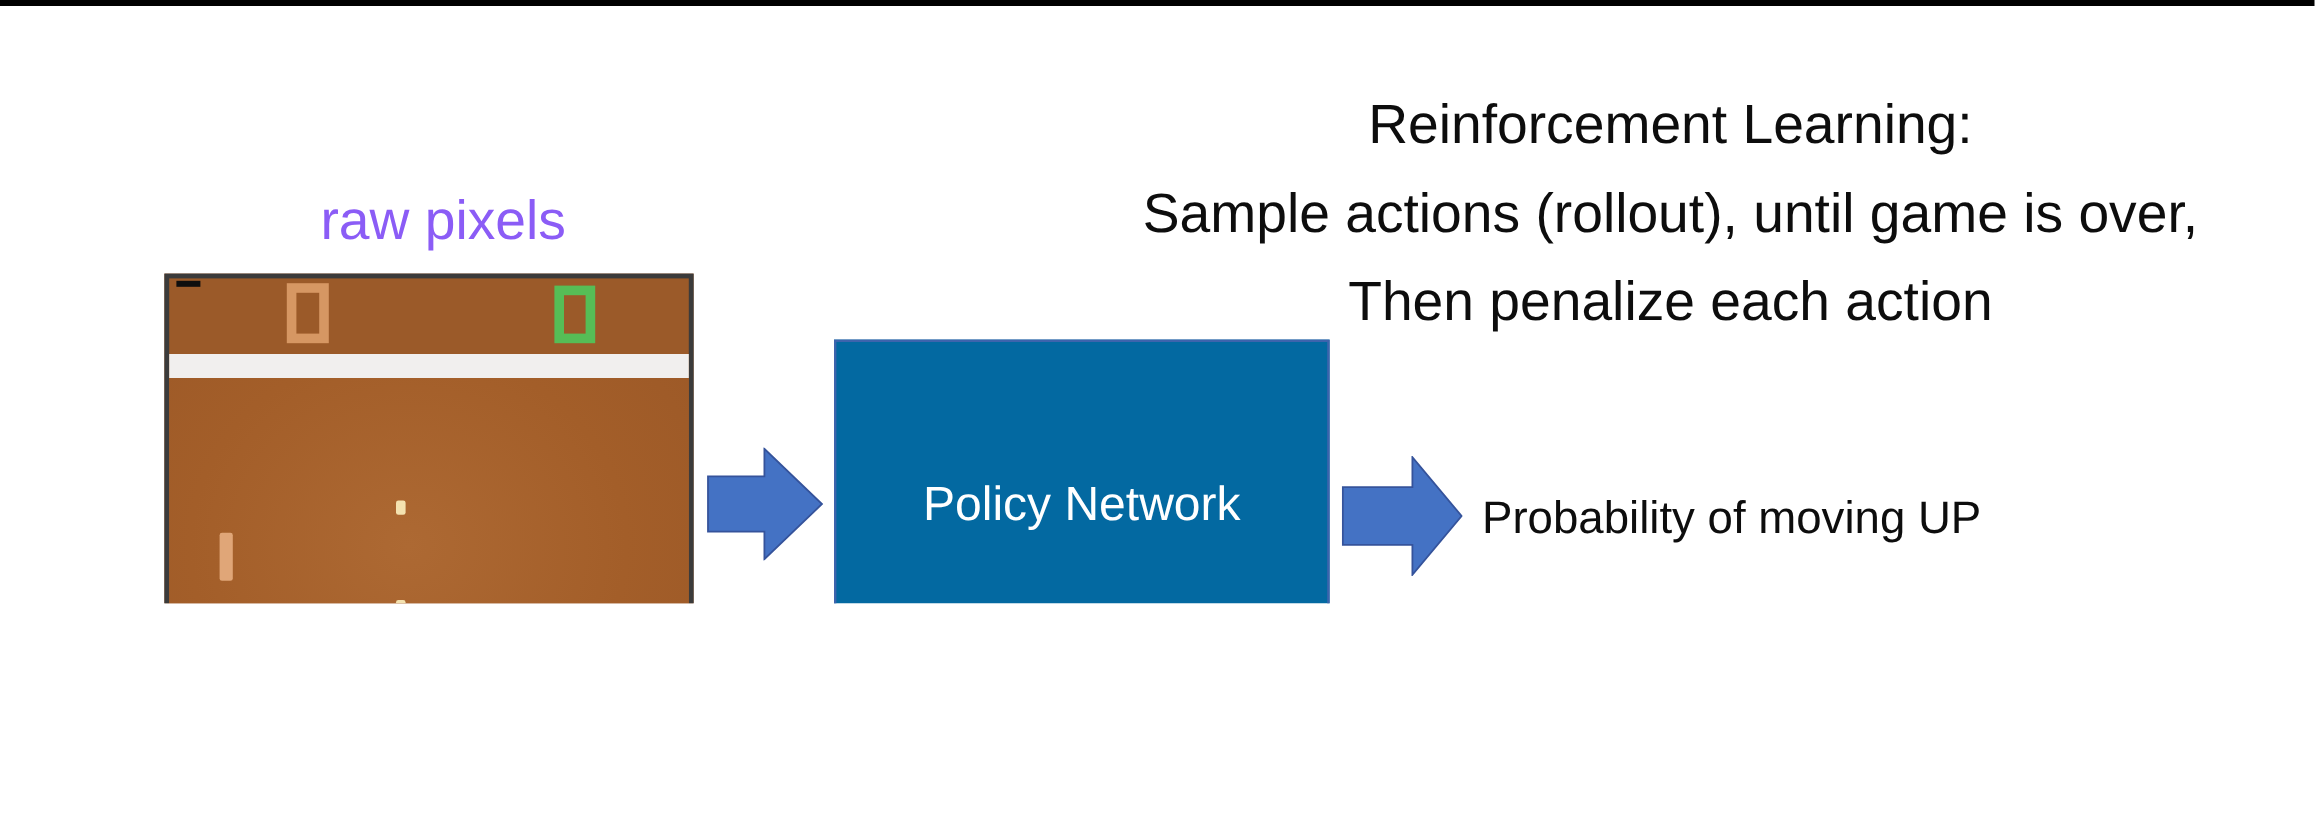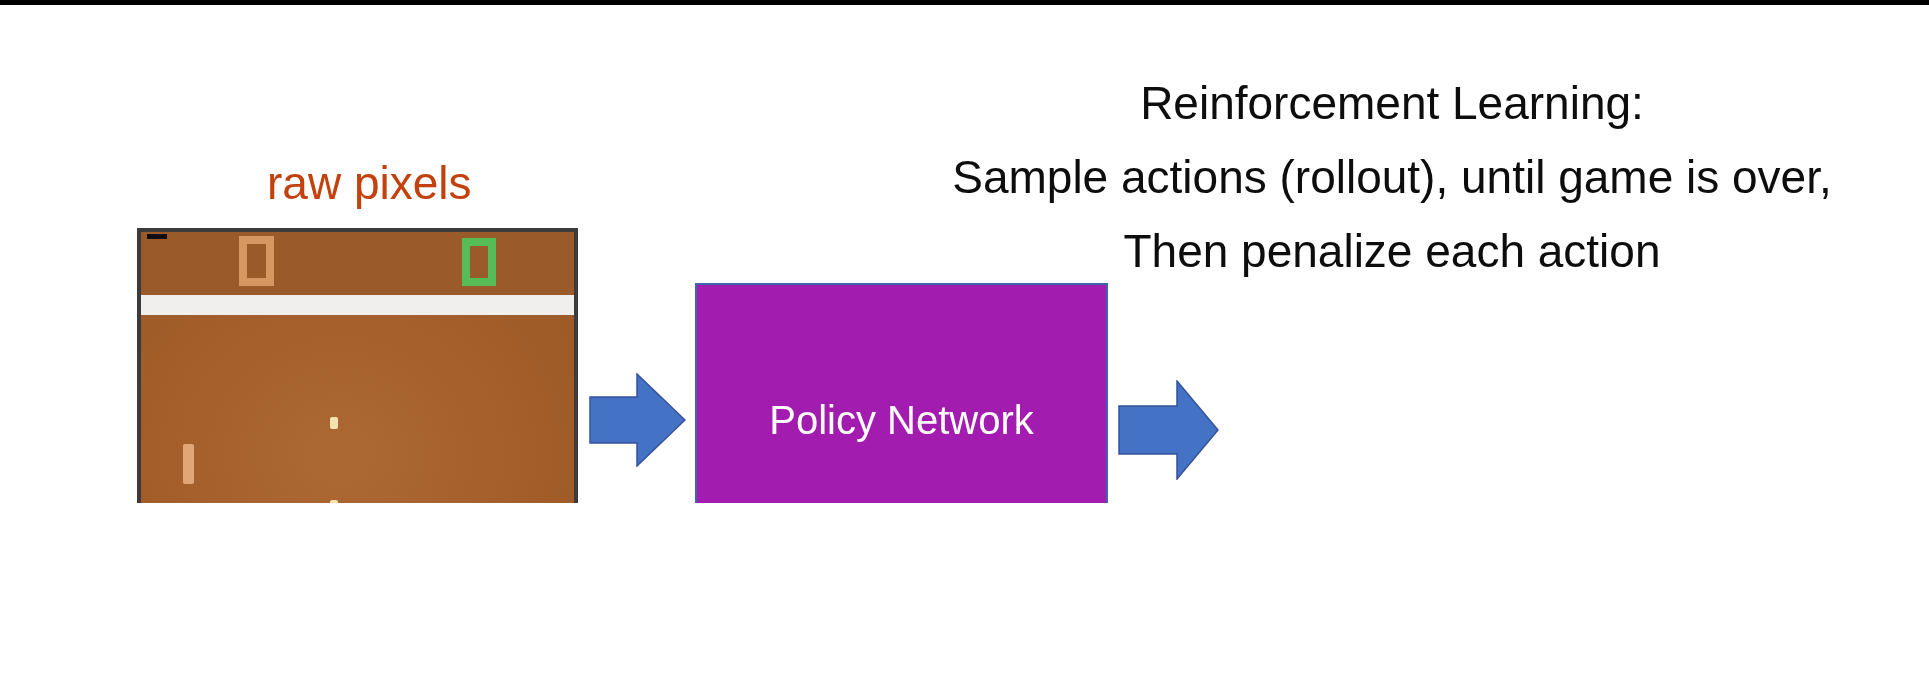--- a/index.html
+++ b/index.html
@@ -29,21 +29,21 @@
     text-align: center;
     color: #0d0d0d;
     font-size: 46px;
     line-height: 74px;
     white-space: nowrap;
   }
 
   
   #raw-pixels-label {
     left: 267px; top: 158px;
-    color: #c2410c;
+    color: #8b5cf6;
     font-size: 46px;
     line-height: 50px;
   }
 
   
   #game-frame {
     left: 137px; top: 228px;
     width: 433px; height: 432px;
     border: 4px solid #3b3b3b;
     background: #9b5a29;
@@ -66,21 +66,21 @@
   #left-paddle  { left: 42px;  top: 212px; width: 11px; height: 40px; background: #e0a678; border-radius: 2px; }
   #right-paddle { left: 387px; top: 340px; width: 12px; height: 40px; background: #5dc45c; border-radius: 1px; }
 
   
   #input-arrow  { left: 589px;  top: 373px; width: 97px;  height: 94px; }
   #output-arrow { left: 1118px; top: 380px; width: 101px; height: 100px; }
 
   
   #policy-box {
     left: 695px; top: 283px; width: 413px; height: 275px;
-    background: #a21caf;
+    background: #0369a1;
     border: 2px solid #3d64ad;
     box-sizing: border-box;
     display: flex;
     align-items: center;
     justify-content: center;
   }
   #policy-box-label {
     color: #ffffff;
     font-size: 40px;
     white-space: nowrap;
@@ -130,14 +130,15 @@
   </svg>
 
   <div id="policy-box" class="abs">
     <span id="policy-box-label">Policy Network</span>
   </div>
 
   <svg id="output-arrow" class="abs" viewBox="0 0 101 100">
     <polygon points="1,26 59,26 59,1 100,50 59,99 59,74 1,74" fill="#4472c4" stroke="#35539b" stroke-width="1.5"></polygon>
   </svg>
 
+  <div id="probability-label" class="abs">Probability of moving UP</div>
 
 </div>
 
 </body></html>

